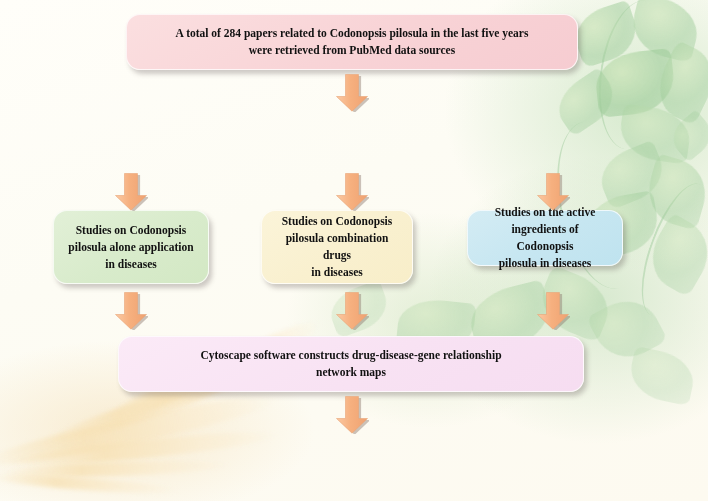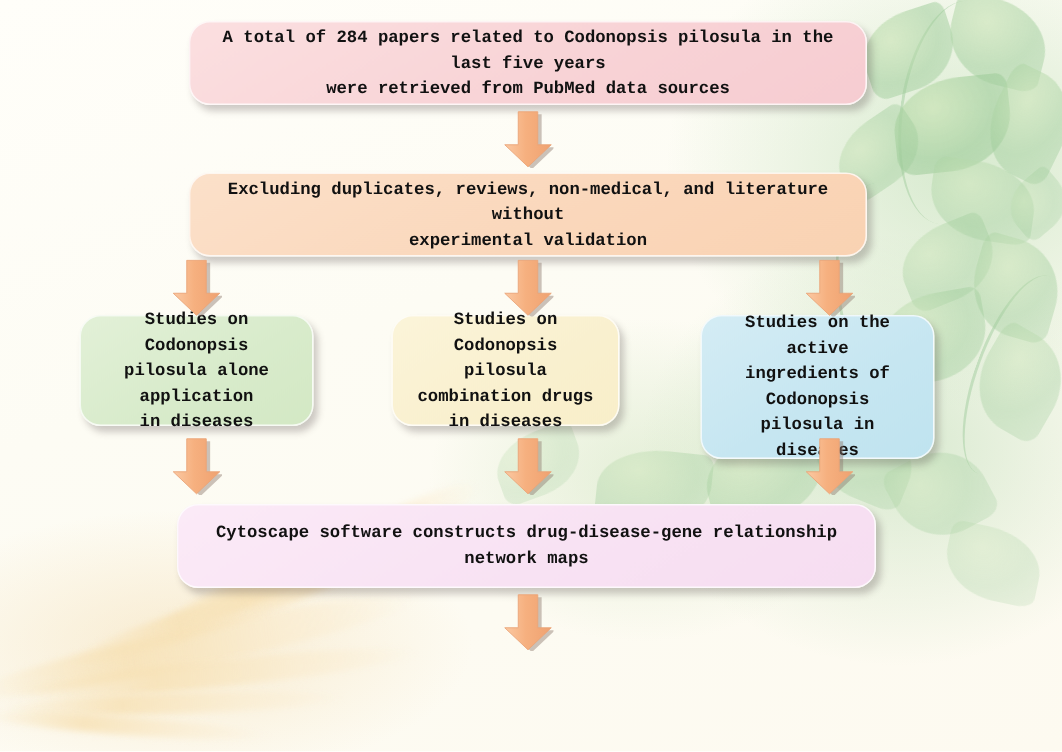--- a/index.html
+++ b/index.html
@@ -6,21 +6,21 @@
     margin: 0;
     padding: 0;
     background: #ffffff;
   }
   #canvas {
     position: relative;
     width: 708px;
     height: 501px;
     overflow: hidden;
     background: #fdfdf7;
-    font-family: Liberation Mono, monospace;
+    font-family: Liberation Serif, serif;
   }
 
   
   .bg-layer {
     position: absolute;
     inset: 0;
     pointer-events: none;
   }
   .bg-wash {
     position: absolute;
@@ -129,38 +129,34 @@
     <div class="root" style="left:90px; top:372px; width:200px; height:22px; transform:rotate(-24deg);"></div>
     <div class="root" style="left:-10px; top:478px; width:190px; height:12px; transform:rotate(4deg);"></div>
     <div class="root" style="left:150px; top:352px; width:180px; height:26px; transform:rotate(-28deg);"></div>
   </div>
 
   <div class="node n1" style="left:126px; top:14px; width:452px; height:56px;">
     <span>A total of 284 papers related to Codonopsis pilosula in the last five years
 were retrieved from PubMed data sources</span>
   </div>
 
-  <div class="node n2" style="left:126px; top:115px; width:452px; height:56px;">
-    <span>Excluding duplicates, reviews, non-medical, and literature without
-experimental validation</span>
-  </div>
 
   <div class="node n3a" style="left:53px; top:210px; width:156px; height:74px;">
     <span>Studies on Codonopsis
 pilosula alone application
 in diseases</span>
   </div>
 
   <div class="node n3b" style="left:261px; top:210px; width:152px; height:74px;">
     <span>Studies on Codonopsis
 pilosula combination drugs
 in diseases</span>
   </div>
 
-  <div class="node n3c" style="left:467px; top:210px; width:156px; height:96px;">
+  <div class="node n3c" style="left:467px; top:210px; width:156px; height:56px;">
     <span>Studies on the active
 ingredients of Codonopsis
 pilosula in diseases</span>
   </div>
 
   <div class="node n4" style="left:118px; top:336px; width:466px; height:56px;">
     <span>Cytoscape software constructs drug-disease-gene relationship
 network maps</span>
   </div>
 

